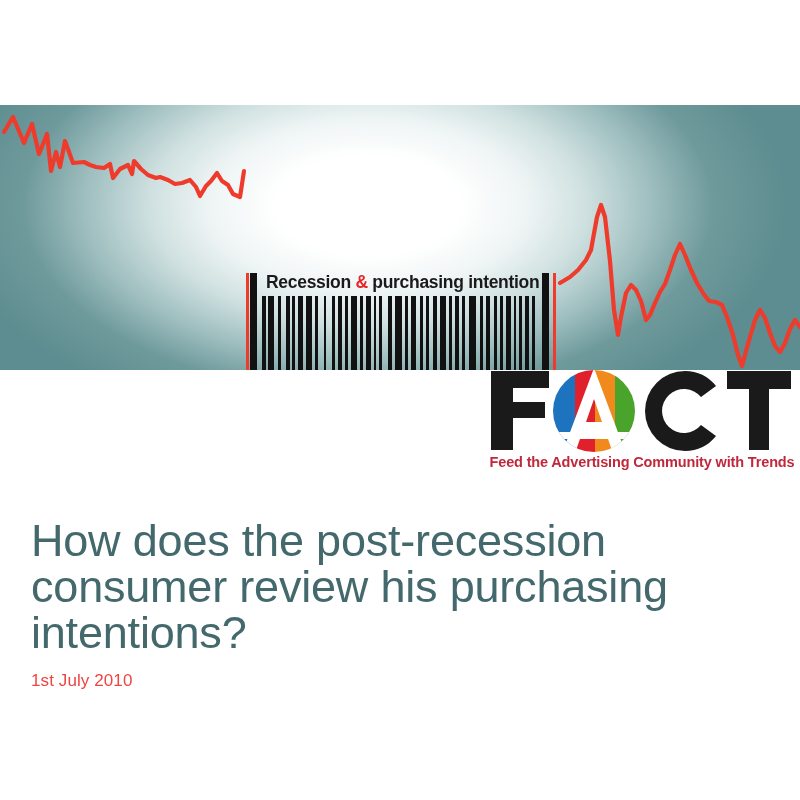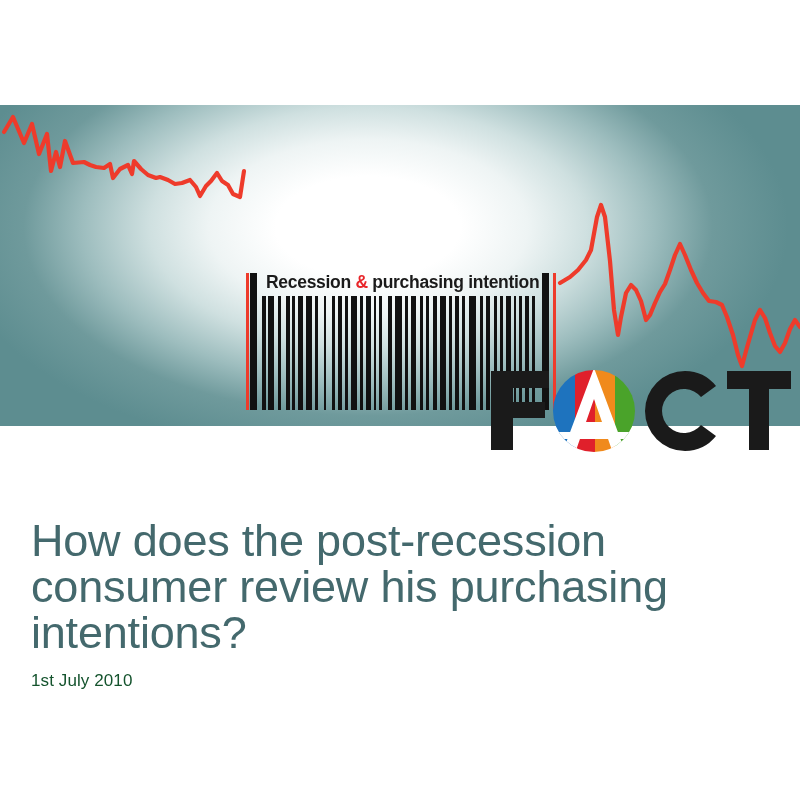--- a/index.html
+++ b/index.html
@@ -14,21 +14,21 @@
     overflow: hidden;
     font-family: "Liberation Sans", sans-serif;
   }
 
   
   .hero {
     position: absolute;
     left: 0;
     top: 105px;
     width: 800px;
-    height: 321px;
+    height: 265px;
     overflow: hidden;
     background:
       radial-gradient(ellipse 420px 230px at 46% 38%,
         #ffffff 0%,
         #ffffff 22%,
         #eef4f4 38%,
         #cfe0e0 52%,
         #9dbdbe 68%,
         #6f9a9c 82%,
         #5d8d90 100%),
@@ -105,21 +105,21 @@
     line-height: 46px;
     color: #44696d;
     letter-spacing: -0.2px;
   }
   .deck-date {
     margin: 15px 0 0 0;
     font-family: "Liberation Sans", sans-serif;
     font-weight: 400;
     font-size: 17px;
     line-height: 20px;
-    color: #14532d;
+    color: #ef4444;
     letter-spacing: 0.1px;
   }
 </style>
 </head>
 <body>
 
 <div class="hero">
   <svg class="hero-svg" viewBox="0 0 800 265" preserveAspectRatio="none">
 
     <polyline fill="none" stroke="#ee3b2b" stroke-width="4.2" stroke-linejoin="round" stroke-linecap="round" points="4,27 13,12 24,38 32,19 39,49 47,29 51,66 56,47 60,62 65,36 73,58
@@ -217,18 +217,19 @@
 
     <g fill="#1a1a1a">
       <path d="M198,5 a40,40 0 1,0 0,80 a40,40 0 0,0 31,-15 l-15,-11
                a22,22 0 1,1 0,-28 l15,-11 a40,40 0 0,0 -31,-15 Z"></path>
     </g>
 
     <g fill="#1a1a1a">
       <path d="M240,5 H304 V23 H282 V84 H262 V23 H240 Z"></path>
     </g>
   </svg>
+  <div class="logo-tagline">Feed the Advertising Community with Trends</div>
 </div>
 
 <div class="title-block">
   <h1 class="deck-title">How does the post-recession consumer review his purchasing intentions?</h1>
   <p class="deck-date">1st July 2010</p>
 </div>
 
 </body></html>

